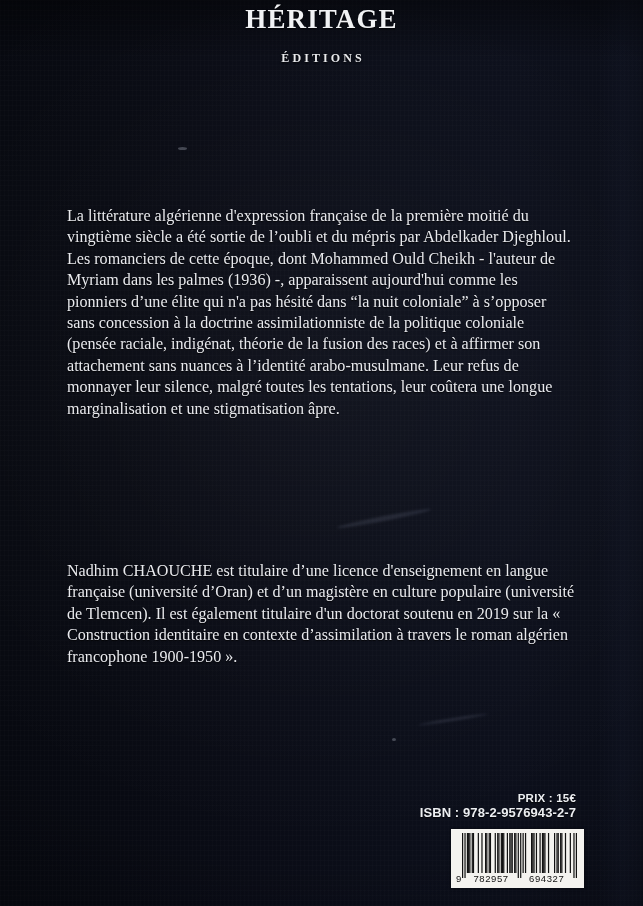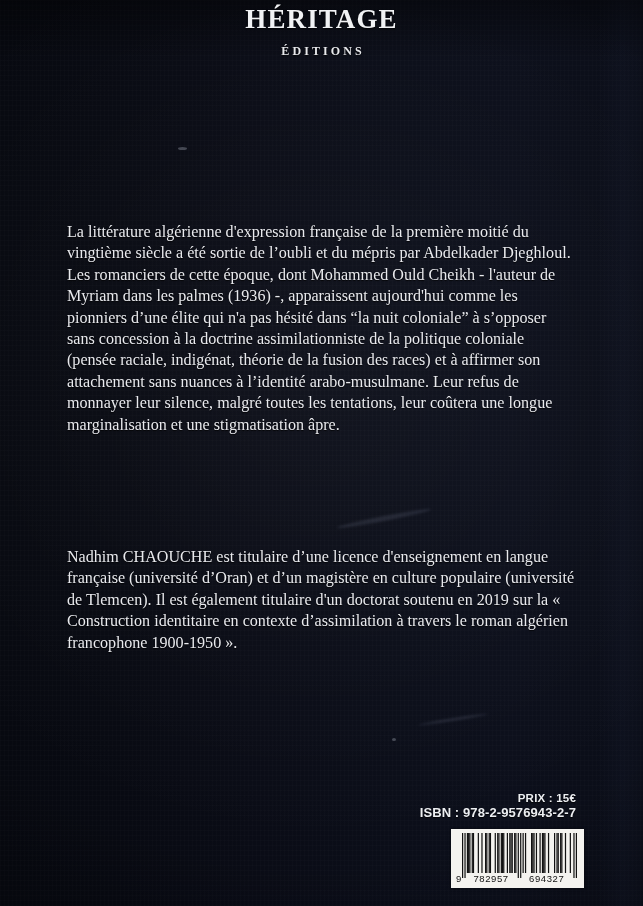--- a/index.html
+++ b/index.html
@@ -101,21 +101,21 @@
     display: block;
     font-family: "Liberation Serif", "DejaVu Serif", serif;
     font-weight: bold;
     font-size: 27px;
     letter-spacing: 1.1px;
     color: #f1f2f4;
     text-shadow: 0 1px 2px rgba(0,0,0,.85);
   }
   .logo-sub {
     display: block;
-    margin-top: 12px;
+    margin-top: 19px;
     font-family: "Liberation Serif", "DejaVu Serif", serif;
     font-weight: bold;
     font-size: 12px;
     letter-spacing: 3.1px;
     text-indent: 3.1px;
     color: #e8e9ec;
     text-shadow: 0 1px 2px rgba(0,0,0,.85);
     text-align: center;
   }
 
@@ -124,22 +124,22 @@
     position: absolute;
     left: 67px;
     width: 510px;
     text-align: justify;
     text-justify: inter-word;
     color: #e9eaee;
     font-size: 16.1px;
     line-height: 21.4px;
     text-shadow: 0 1px 1px rgba(0,0,0,.8);
   }
-  .blurb.synopsis { top: 221px; }
-  .blurb.bio { top: 546px; }
+  .blurb.synopsis { top: 205px; }
+  .blurb.bio { top: 560px; }
   .blurb p { margin: 0; }
   .blurb p:last-child { text-align: left; }
 
   
   .pricing {
     position: absolute;
     right: 67px;
     top: 791px;
     text-align: right;
     font-family: "Liberation Sans", "DejaVu Sans", sans-serif;

